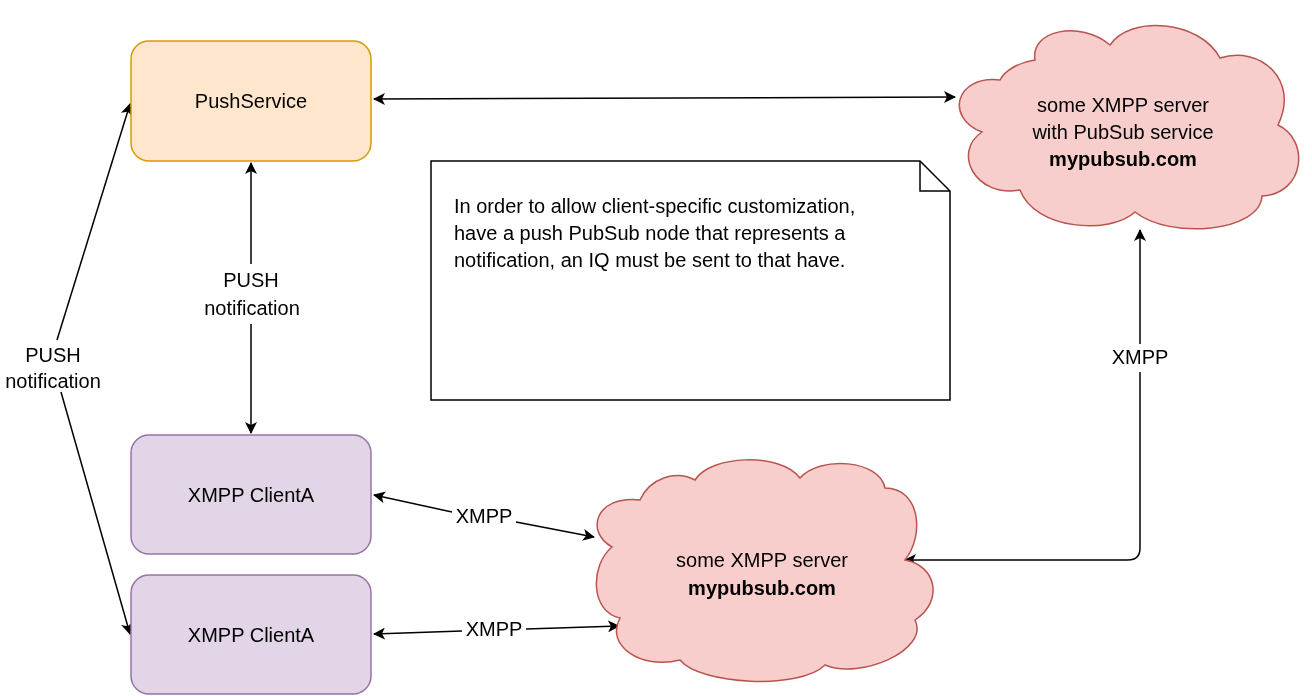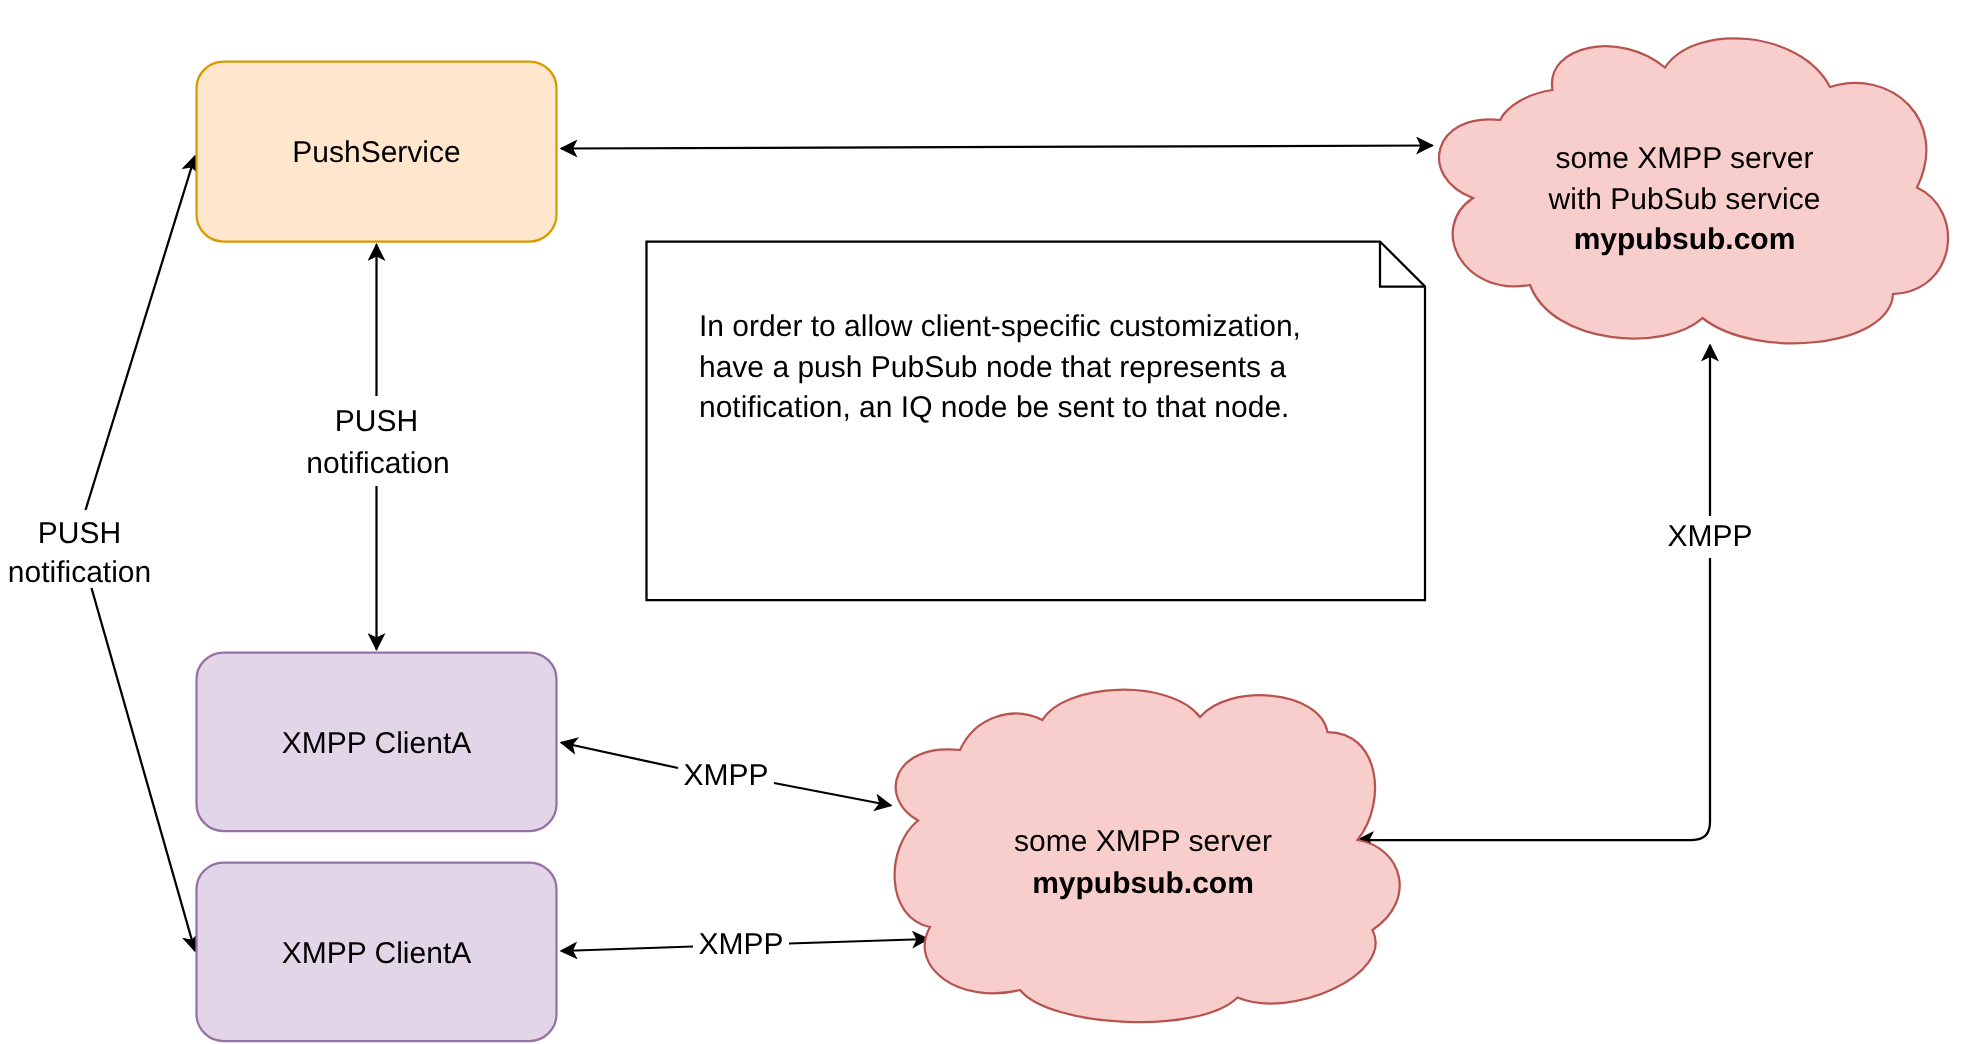--- a/index.html
+++ b/index.html
@@ -5,21 +5,21 @@
     html, body { margin: 0; padding: 0; background: #ffffff; }
     body { width: 1312px; height: 696px; position: relative; overflow: hidden;
            font-family: "Liberation Sans", sans-serif; color: #000; }
     svg#diagram { position: absolute; left: 0; top: 0; }
     .node-label { font-family: "Liberation Sans", sans-serif; font-size: 20px; fill: #000; }
     .edge-label { font-family: "Liberation Sans", sans-serif; font-size: 20px; fill: #000; }
     .bold { font-weight: bold; }
     .note-text {
       position: absolute; left: 454px; top: 193px; width: 500px;
       font-family: "Liberation Sans", sans-serif; font-size: 20px; line-height: 27px;
-      color: #000; margin: 12px;
+      color: #000; margin: 0;
     }
     .note-text span { display: block; white-space: nowrap; }
   </style>
 </head>
 <body>
 
 <svg id="diagram" width="1312" height="696" viewBox="0 0 1312 696" xmlns="http://www.w3.org/2000/svg">
   <defs>
     <marker id="arrow" viewBox="0 0 12 12" refX="11" refY="6" markerWidth="12" markerHeight="12" orient="auto-start-reverse" markerUnits="userSpaceOnUse">
       <path d="M0,0 L12,6 L0,12 L3,6 Z" fill="#000"></path>
@@ -102,14 +102,14 @@
 
   <g>
     <path d="M431,161 L920,161 L950,191 L950,400 L431,400 Z" fill="#ffffff" stroke="#000" stroke-width="1.5"></path>
     <path d="M920,161 L920,191 L950,191" fill="none" stroke="#000" stroke-width="1.5"></path>
   </g>
 </svg>
 
 <div class="note-text">
   <span>In order to allow client-specific customization,</span>
   <span>have a push PubSub node that represents a</span>
-  <span>notification, an IQ node be sent to that node.</span>
+  <span>notification, an IQ must be sent to that have.</span>
 </div>
 
 </body></html>

